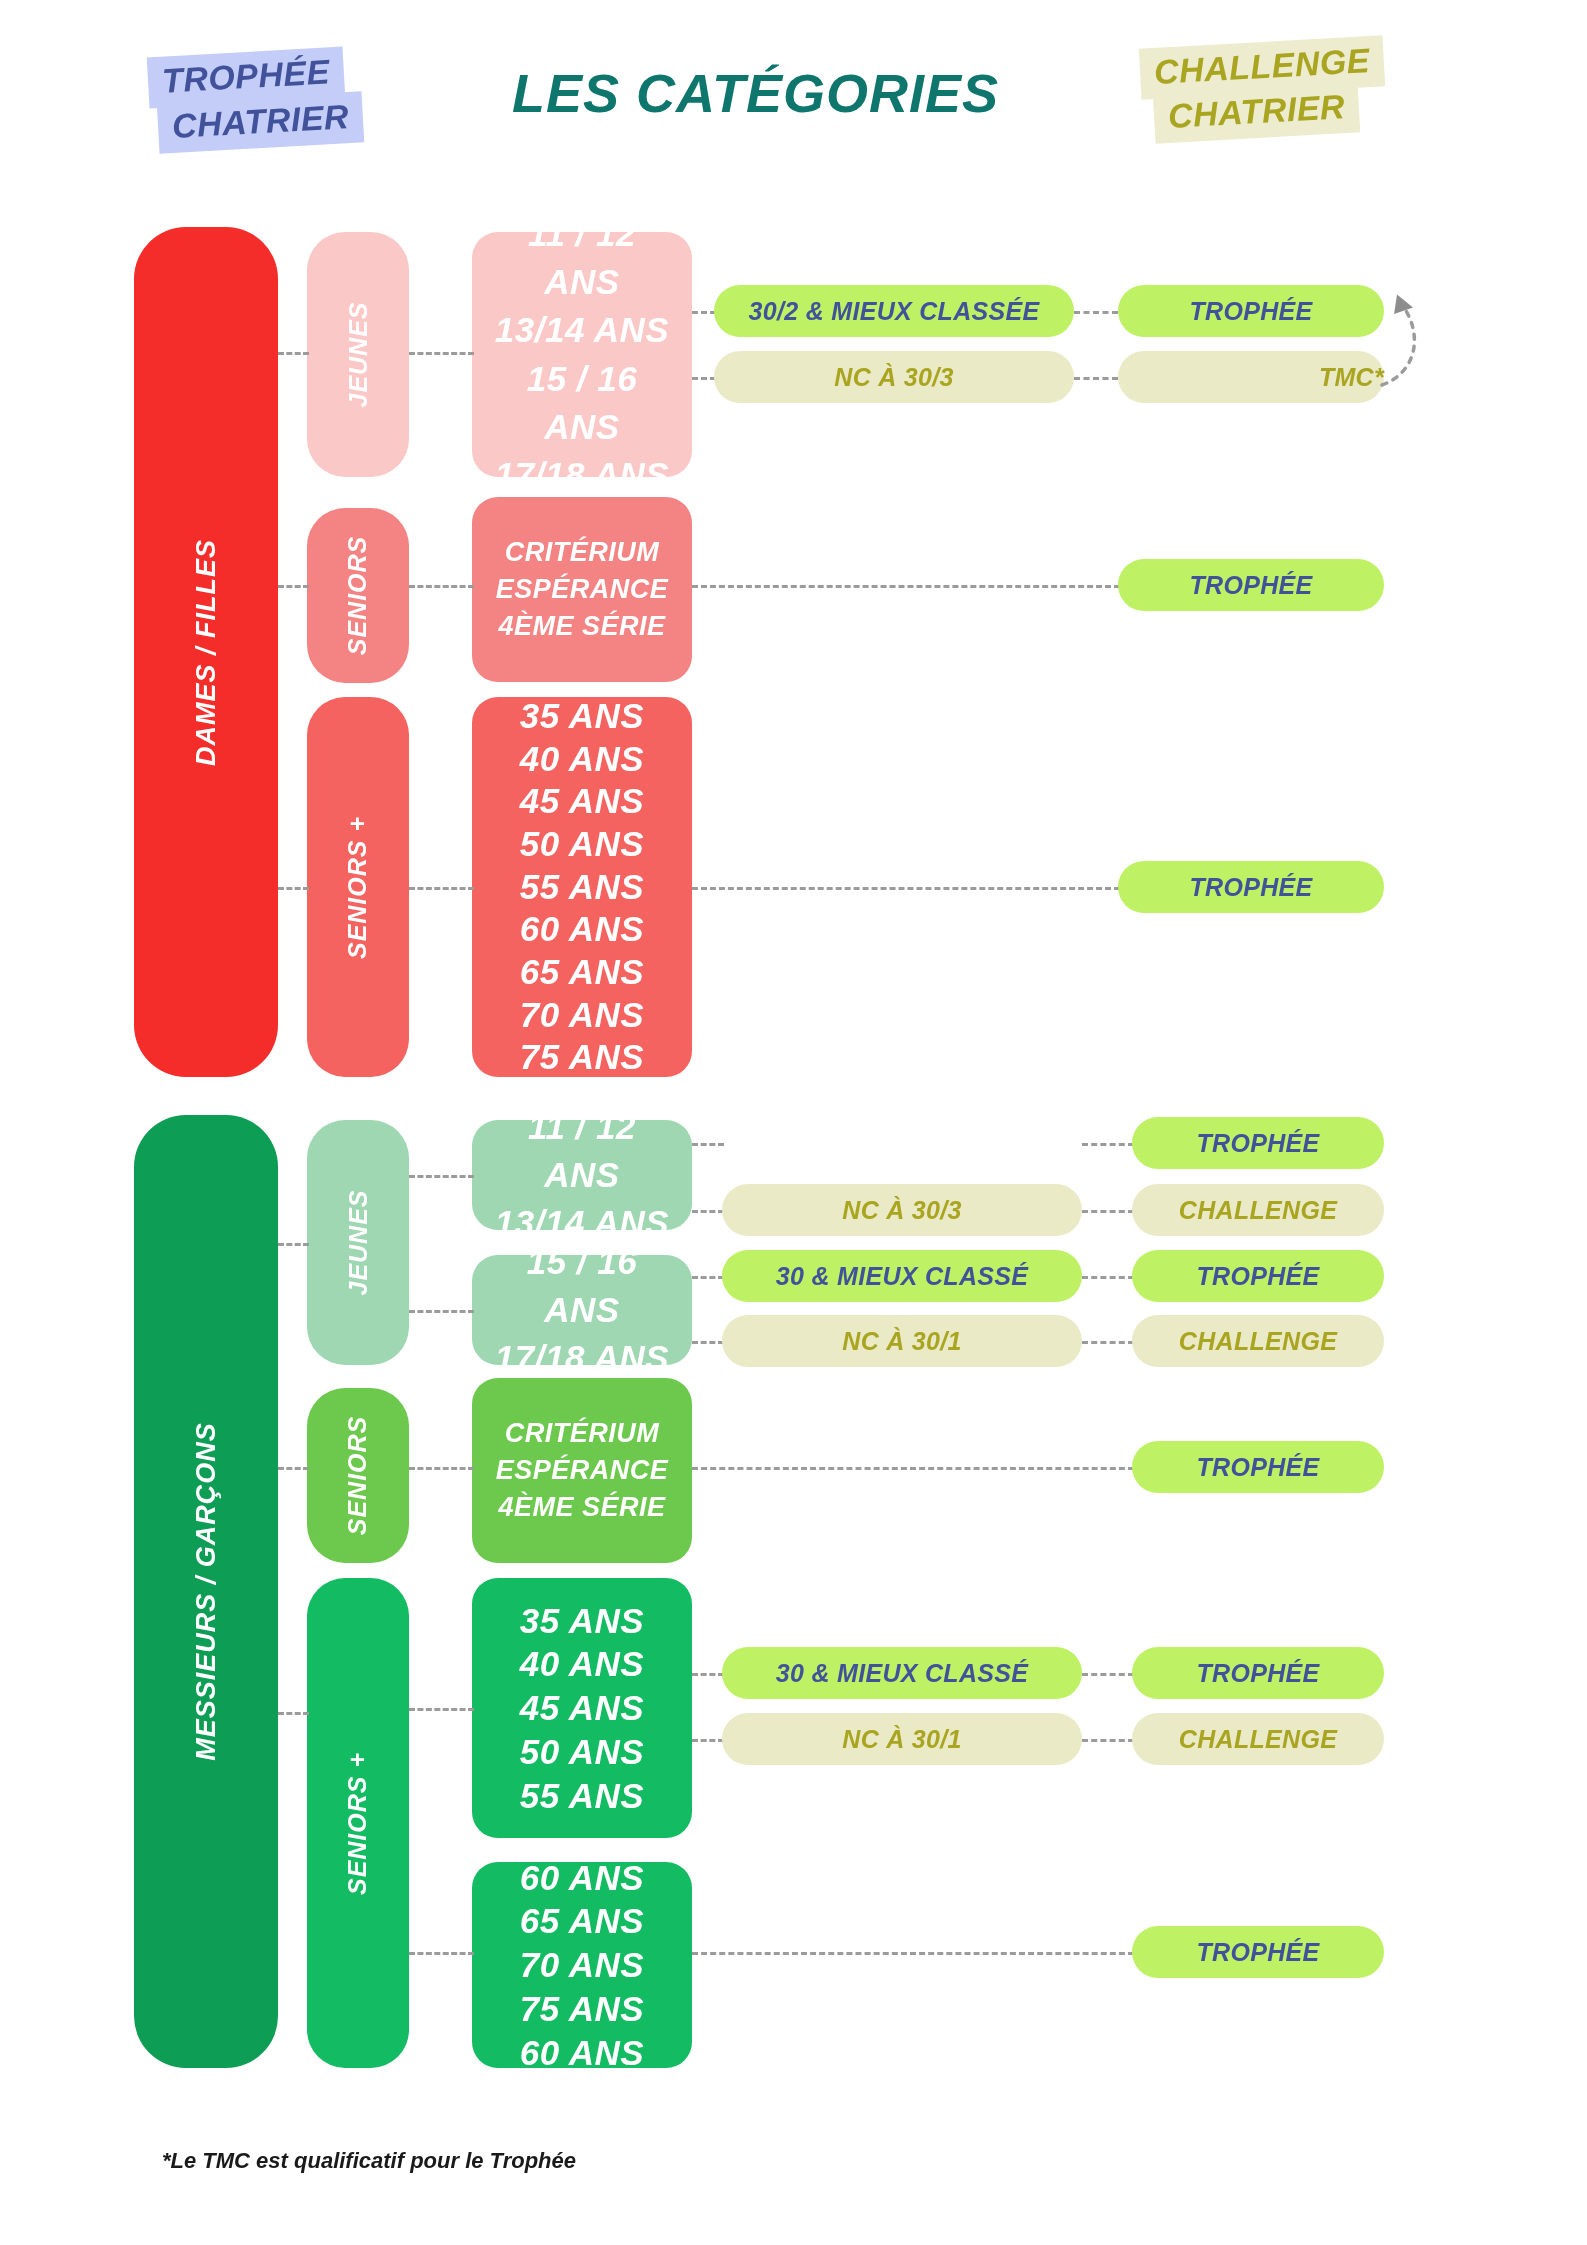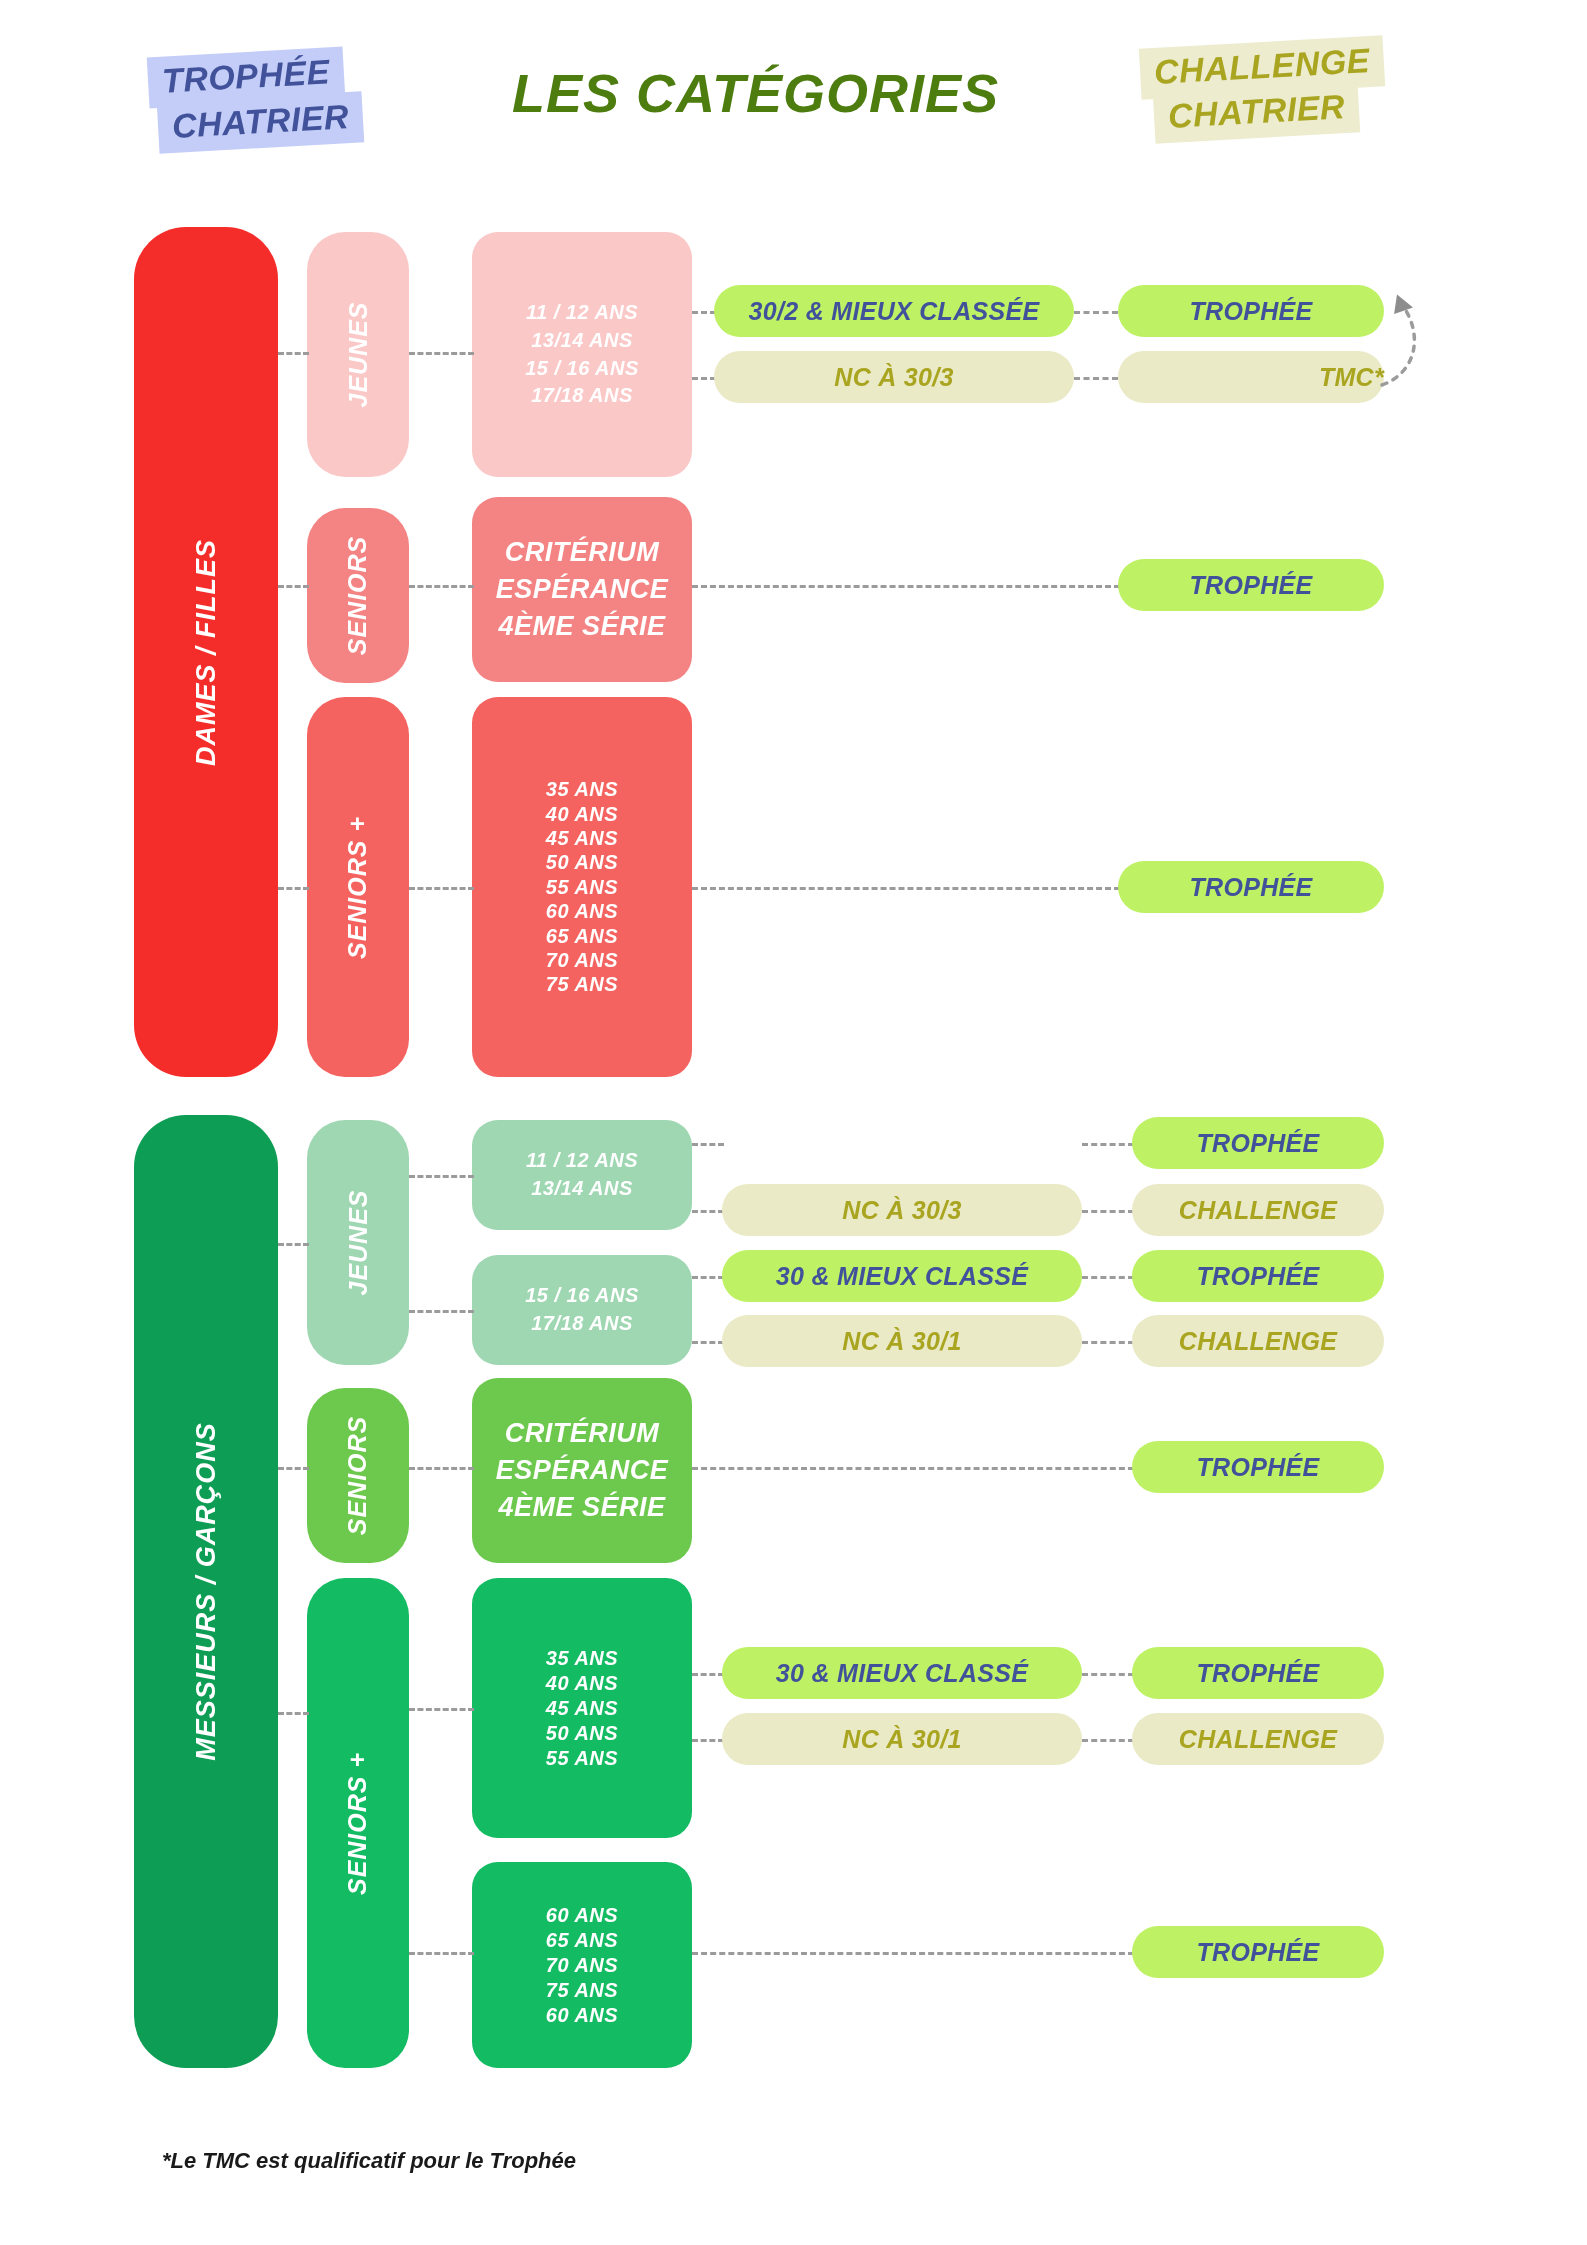--- a/index.html
+++ b/index.html
@@ -34,21 +34,21 @@
     font-size: 34px;
     transform: rotate(-3.2deg);
   }
   #hdr-left .l2 { margin-top: -6px; margin-left: 10px; }
 
   #hdr-center { left: 512px; top: 62px; }
   #hdr-center .title {
     font-style: italic;
     font-weight: bold;
     font-size: 54px;
-    color: #4d7c0f;
+    color: #0f766e;
     letter-spacing: 1px;
     white-space: nowrap;
   }
 
   #hdr-right { left: 1140px; top: 42px; }
   #hdr-right .hdr-line {
     background: #edeccf;
     color: #a9a521;
     font-size: 34px;
     transform: rotate(-3.2deg);
@@ -91,21 +91,21 @@
     white-space: nowrap;
     display: block;
   }
 
   .age-box {
     position: absolute;
     border-radius: 26px;
     color: #fff;
     font-style: italic;
     font-weight: bold;
-    font-size: 20px;
+    font-size: 35px;
     letter-spacing: 0.5px;
     display: flex;
     flex-direction: column;
     align-items: center;
     justify-content: center;
     text-align: center;
     line-height: 1.38;
     padding: 8px 14px;
   }
 

